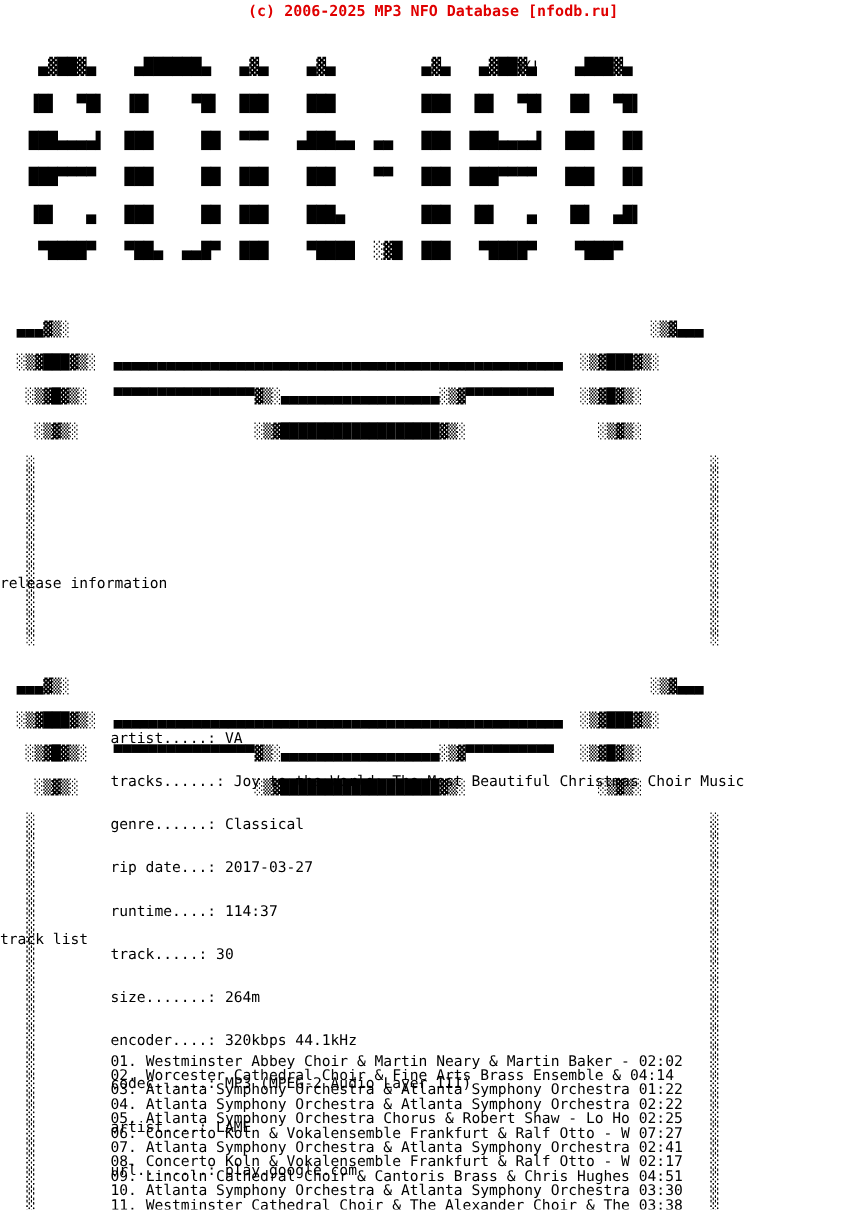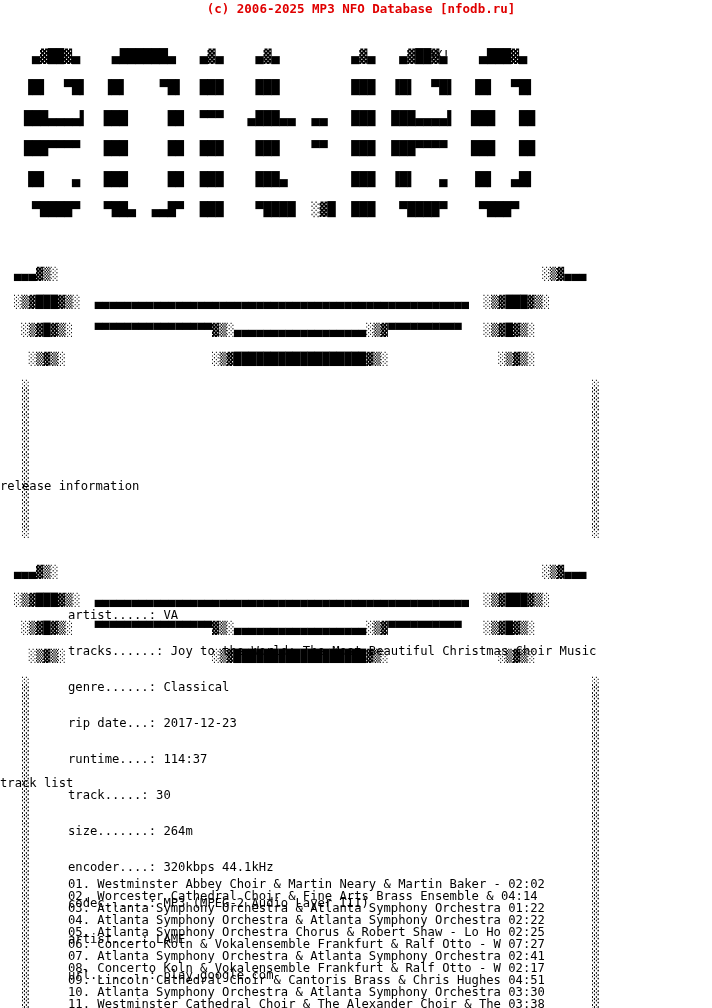--- a/index.html
+++ b/index.html
@@ -88,21 +88,21 @@
     color: #000000;
     white-space: pre;
   }
 
   .body-text {
     font-family: "DejaVu Sans Mono", "Liberation Mono", monospace;
     font-size: 12.2px;
     line-height: 12px;
     color: #000000;
     white-space: pre;
-    padding-left: 68px;
+    padding-left: 92px;
   }
   .sp-h10 { height: 10px; }
   .sp-h12 { height: 12px; }
   .sp-h16 { height: 16px; }
   .sp-h20 { height: 20px; }
 </style>
 </head>
 <body>
 
 <div id="nfo">
@@ -174,21 +174,21 @@
 
     <div class="sp-h12"></div>
     <div class="sectitle">release information</div>
 
     <div class="sp-h20"></div>
 
     <div class="body-text">
       <div><span>artist.....:</span> <span>VA</span></div>
       <div><span>tracks......:</span> <span>Joy to the World: The Most Beautiful Christmas Choir Music</span></div>
       <div><span>genre......:</span> <span>Classical</span></div>
-      <div><span>rip date...:</span> <span>2017-12-23</span></div>
+      <div><span>rip date...:</span> <span>2017-03-27</span></div>
       <div><span>runtime....:</span> <span>114:37</span></div>
       <div><span>track.....:</span> <span>30</span></div>
       <div><span>size.......:</span> <span>264m</span></div>
       <div><span>encoder....:</span> <span>320kbps 44.1kHz</span></div>
       <div><span>codec......:</span> <span>MP3 (MPEG-2 Audio Layer III)</span></div>
       <div><span>artist....:</span> <span>LAME</span></div>
       <div><span>url........:</span> <span>play.google.com</span></div>
     </div>
   </div>
 

